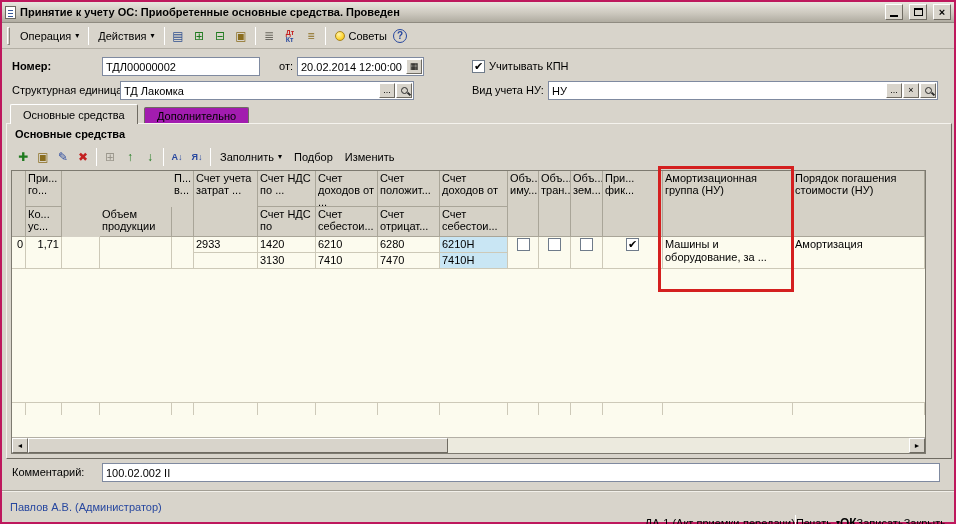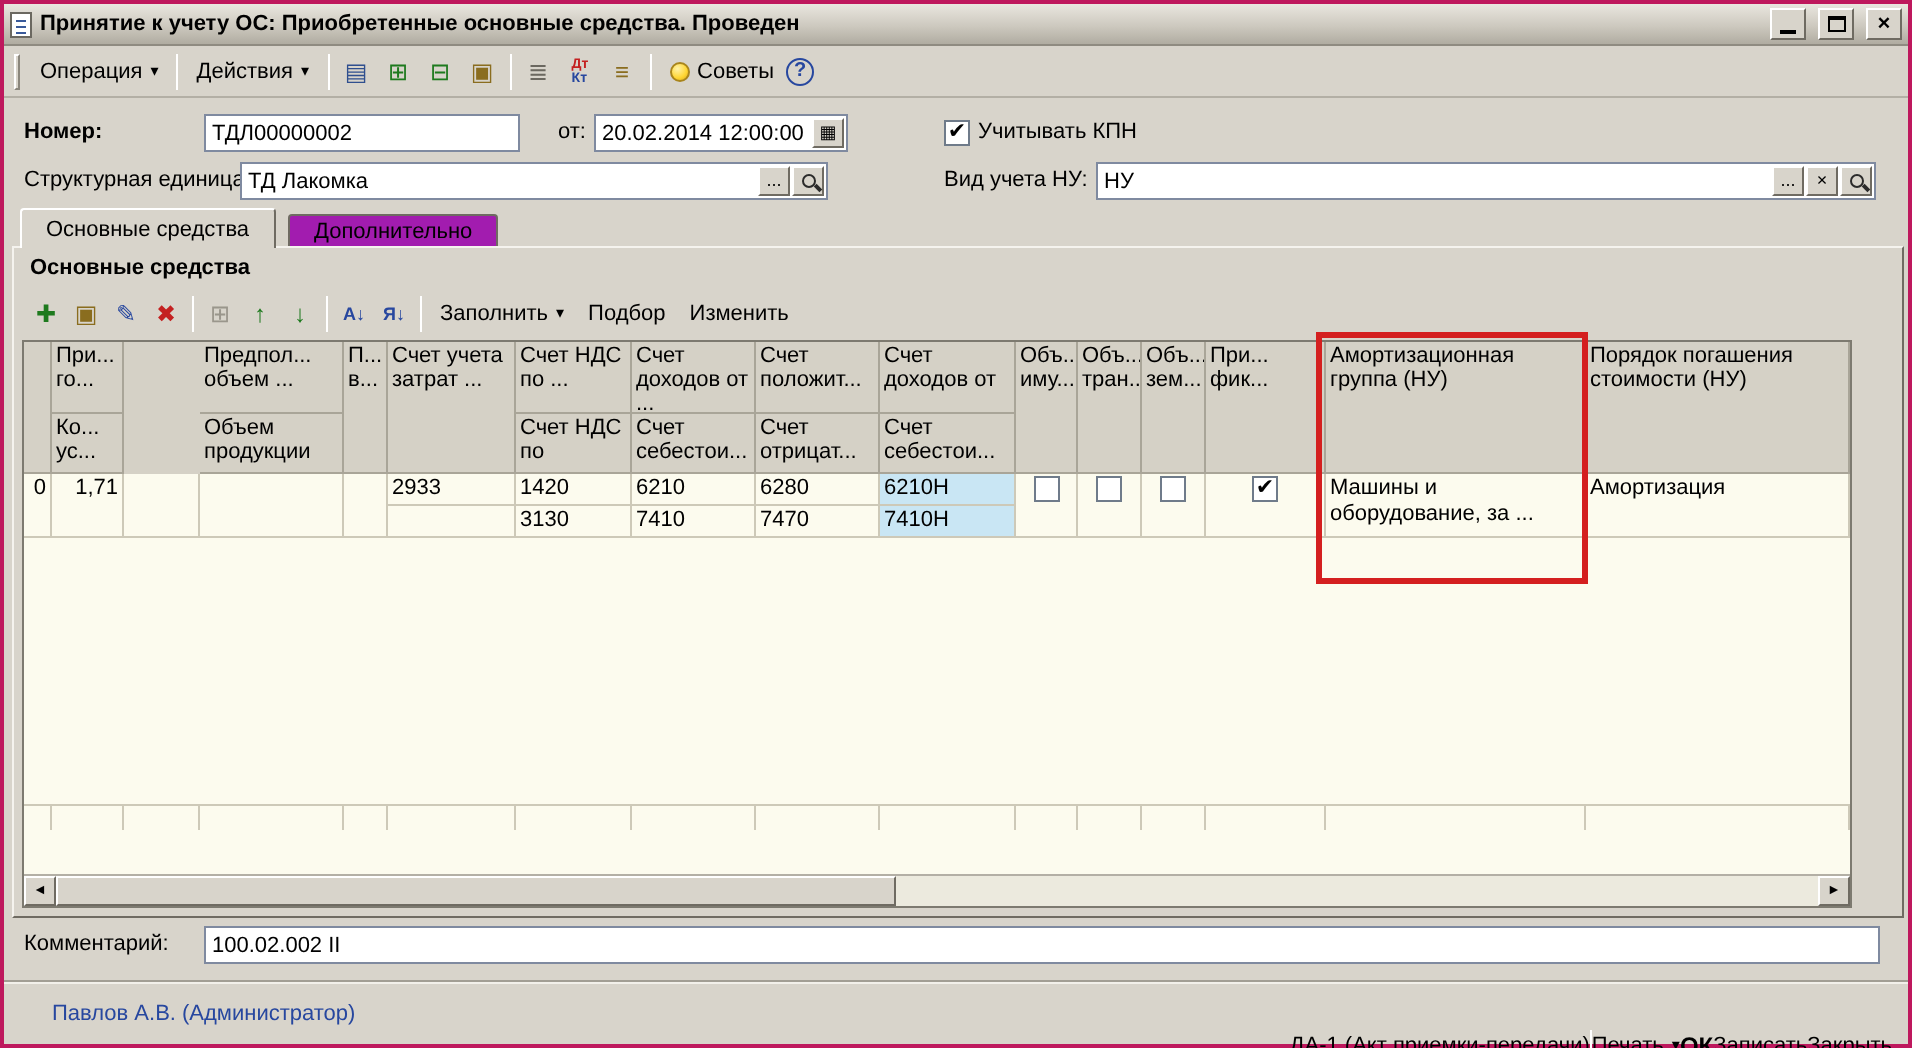--- a/index.html
+++ b/index.html
@@ -67,21 +67,21 @@
   .fill2{height:22px;flex:none;}
   .tickrow{display:grid;grid-template-columns:var(--cols);height:13px;border-top:1px solid #cdc9b8;flex:none;}
   .tickrow div{border-right:1px solid #cdc9b8;}
   .hscroll{height:16px;background:#eceade;border-top:1px solid #b3afa5;display:flex;flex:none;}
   .sbtn{width:16px;height:100%;background:#d8d4cb;border:1px solid;border-color:#fff #6f6b62 #6f6b62 #fff;display:flex;align-items:center;justify-content:center;font-size:7px;flex:none;}
   .thumb{width:420px;background:#d8d4cb;border:1px solid;border-color:#fff #6f6b62 #6f6b62 #fff;flex:none;}
   .track{flex:1;}
 
   
   .statdiv{position:absolute;left:0;right:0;top:488px;border-top:1px solid #a29e94;border-bottom:1px solid #f2f0ea;}
-  .statusbar{position:absolute;left:16px;right:0;top:490px;height:30px;display:flex;align-items:center;padding:0 8px;}
+  .statusbar{position:absolute;left:0;right:0;top:490px;height:30px;display:flex;align-items:center;padding:0 8px;}
   .user-link{color:#27479f;white-space:nowrap;}
   .sb-right{margin-left:auto;display:flex;align-items:center;margin-top:32px;}
   .sb-btn{white-space:nowrap;display:flex;align-items:center;gap:4px;}
   .sb-ok{font-weight:bold;font-size:12px;}
   .vsep{width:1px;height:16px;background:#a29e94;border-right:1px solid #fff;}
 
   
   .red-box{position:absolute;left:658px;top:166px;width:136px;height:126px;border:3px solid #d41f1f;z-index:40;pointer-events:none;}
 </style>
 </head>
@@ -229,21 +229,20 @@
       <span class="tbtn">
           <span>Изменить</span>
         </span>
     </div>
 
     <div class="table">
       <div class="thead">
         <div class="hc" style="grid-column:1;grid-row:1/3"></div>
         <div class="hc" style="grid-column:2;grid-row:1">При... го...</div>
         <div class="hc" style="grid-column:2;grid-row:2">Ко... ус...</div>
-        <div class="hc" style="grid-column:4;grid-row:1">Предпол... объем ...</div>
         <div class="hc" style="grid-column:4;grid-row:2">Объем продукции</div>
         <div class="hc" style="grid-column:5;grid-row:1/3">П... в...</div>
         <div class="hc" style="grid-column:6;grid-row:1/3">Счет учета затрат ...</div>
         <div class="hc" style="grid-column:7;grid-row:1">Счет НДС по ...</div>
         <div class="hc" style="grid-column:7;grid-row:2">Счет НДС по</div>
         <div class="hc" style="grid-column:8;grid-row:1">Счет доходов от ...</div>
         <div class="hc" style="grid-column:8;grid-row:2">Счет себестои...</div>
         <div class="hc" style="grid-column:9;grid-row:1">Счет положит...</div>
         <div class="hc" style="grid-column:9;grid-row:2">Счет отрицат...</div>
         <div class="hc" style="grid-column:10;grid-row:1">Счет доходов от</div>

